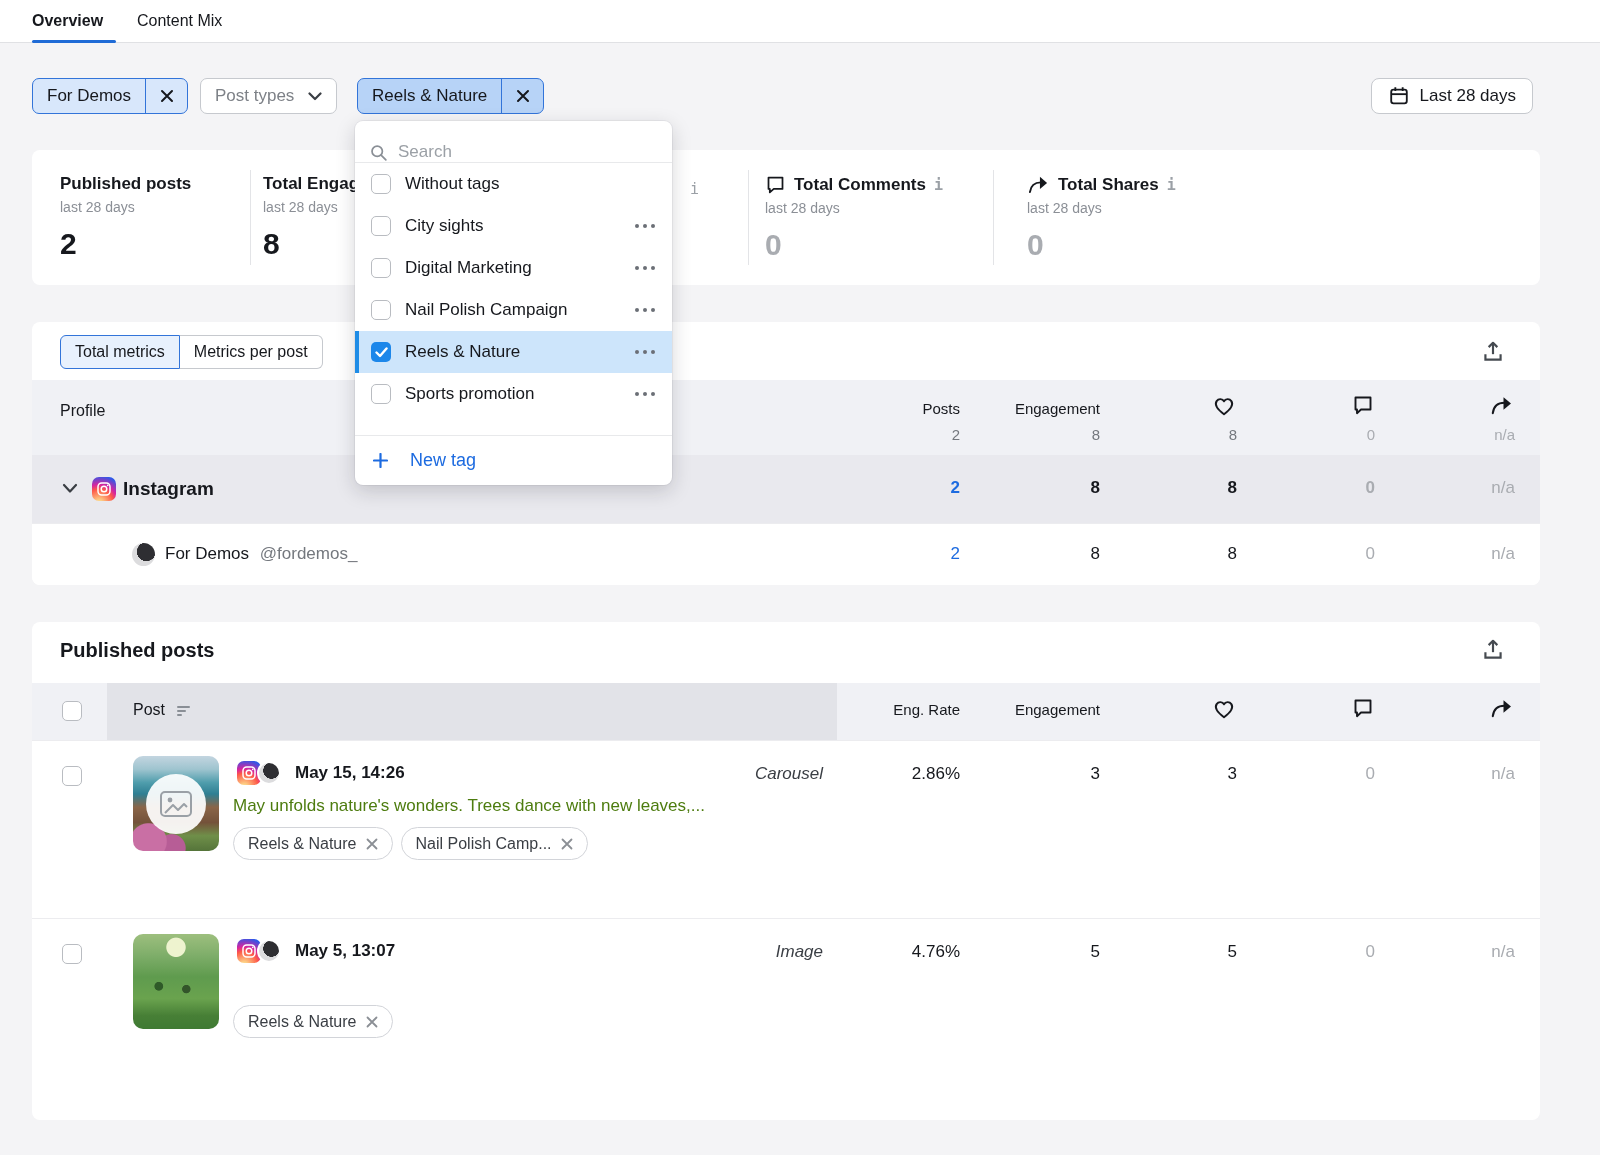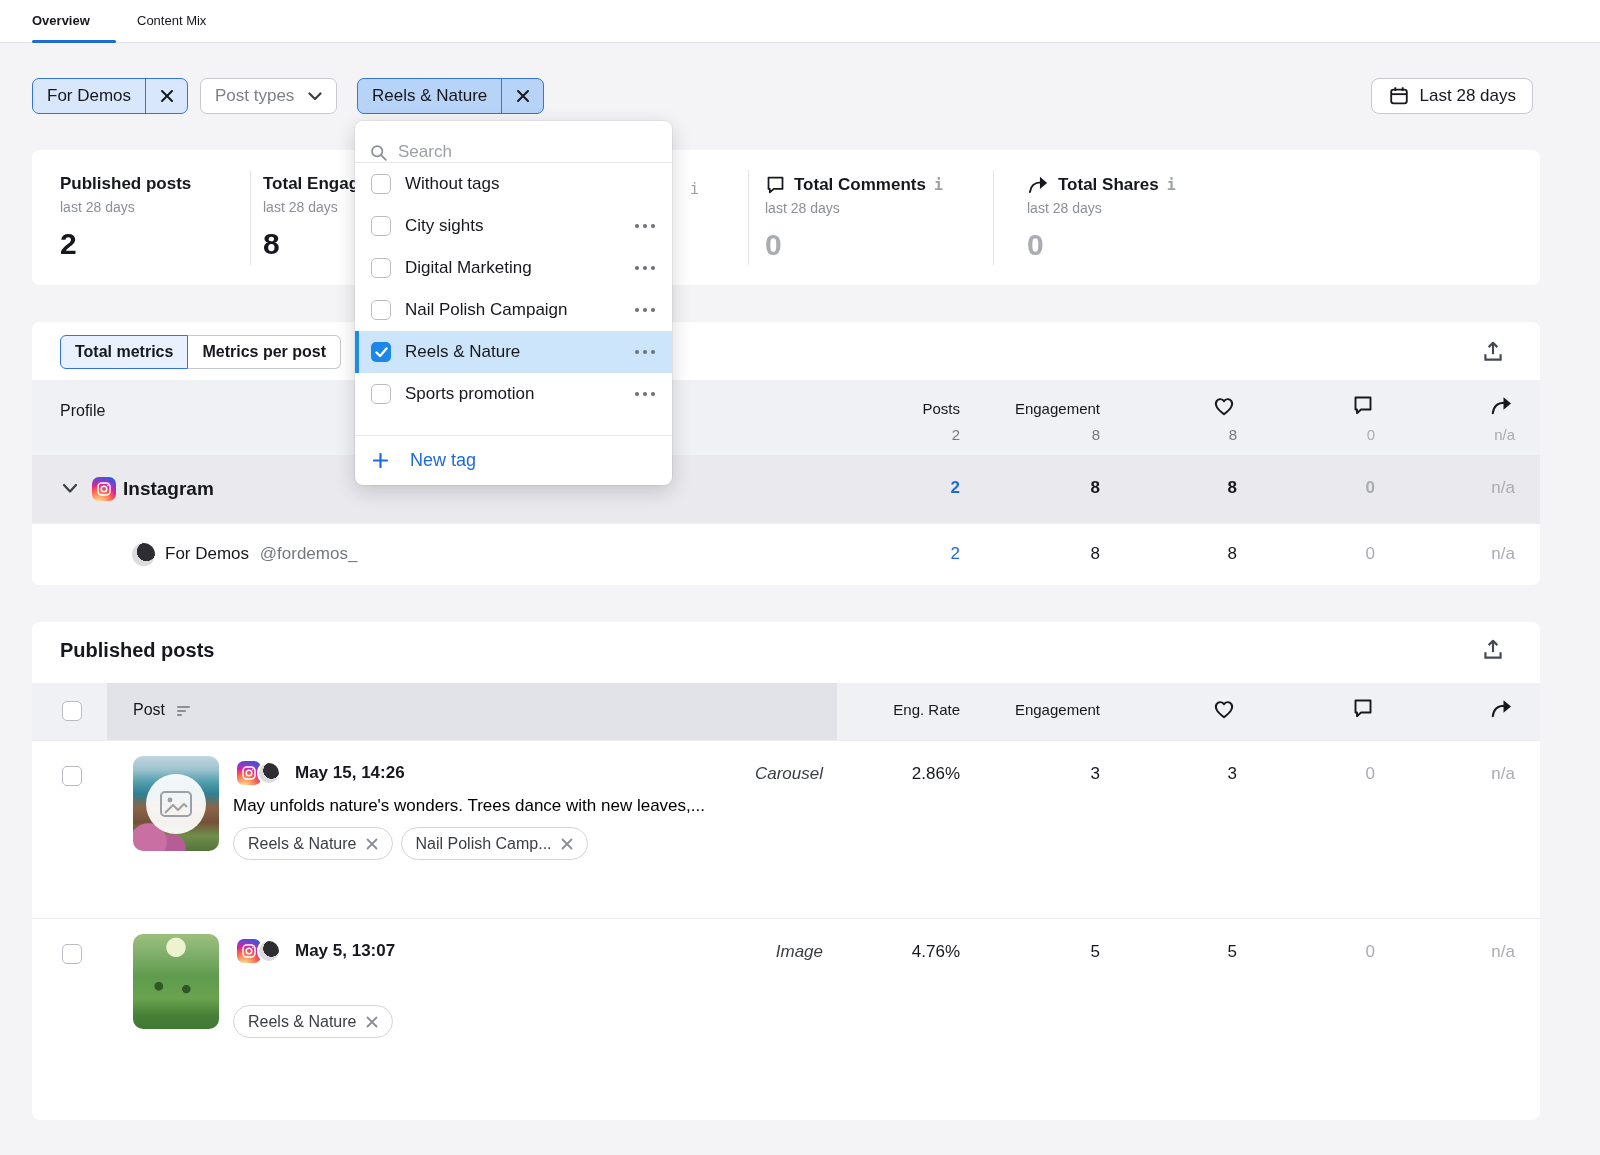--- a/index.html
+++ b/index.html
@@ -4,21 +4,21 @@
 <style>
   * { margin:0; padding:0; box-sizing:border-box; }
   html,body { width:1600px; height:1155px; }
   body { font-family:"Liberation Sans", sans-serif; background:#f4f4f6; color:#16181d; position:relative; overflow:hidden; }
 
   .abs { position:absolute; }
   svg { display:block; }
 
   
   .tabbar { position:absolute; left:0; top:0; width:1600px; height:43px; background:#fff; border-bottom:1px solid #e0e1e4; }
-  .tab { position:absolute; top:0; height:34px; line-height:42px; font-size:13px; cursor:pointer;text-align:center; }
+  .tab { position:absolute; top:0; height:34px; line-height:42px; font-size:16px; cursor:pointer;text-align:center; }
   .tab-active { font-weight:700; }
   .tab-underline { position:absolute; left:32px; top:40px; width:84px; height:3px; border-radius:2px; background:#1f6bd6; }
 
   
   .chip { position:absolute; top:78px; height:36px; border-radius:7px; display:flex; align-items:center; font-size:17px; }
   .chip-blue { background:#d8e7fb; border:1px solid #3274d9; }
   .chip-blue-active { background:#b7d3f7; border:1px solid #3274d9; }
   .chip-plain { background:#fff; border:1px solid #c6c9ce; color:#7d8187; }
   .chip-label { padding:0 14px; white-space:nowrap; }
   .chip-x { width:42px; height:100%; display:flex; align-items:center; justify-content:center; border-left:1px solid #3274d9; cursor:pointer; }
@@ -29,21 +29,21 @@
 
   
   .stat-divider { position:absolute; top:20px; height:95px; width:1px; background:#e3e4e7; }
   .stat-title { font-size:17px; font-weight:700; white-space:nowrap; display:flex; align-items:center; gap:8px; }
   .stat-sub { font-size:14px; color:#8b8f96; margin-top:5px; }
   .stat-value { font-size:30px; font-weight:700; margin-top:12px; }
   .stat-muted { color:#a9acb1; }
   .info-i { color:#9ba0a6; font-family:"DejaVu Sans Mono", monospace; font-style:normal; font-size:15px; cursor:pointer; }
 
   
-  .seg { position:absolute; left:28px; top:13px; display:flex; height:34px; font-size:16px; cursor:pointer;font-weight:bold; }
+  .seg { position:absolute; left:28px; top:13px; display:flex; height:34px; font-size:16px; cursor:pointer; }
   .seg-a { display:flex; align-items:center; padding:0 14px; background:#e8f1fd; border:1px solid #3274d9; border-radius:6px 0 0 6px; }
   .seg-b { display:flex; align-items:center; padding:0 14px; background:#fff; border:1px solid #c6c9ce; border-left:none; border-radius:0 6px 6px 0; }
 
   .export-btn { position:absolute; right:34px; width:26px; height:26px; cursor:pointer; }
 
   
   .cell { position:absolute; width:130px; text-align:right; white-space:nowrap; }
   .c1 { right:580px; } .c2 { right:440px; } .c3 { right:303px; } .c4 { right:165px; } .c5 { right:25px; }
   .cell svg { display:inline-block; }
   .gray { color:#74787e; } .lightgray { color:#a9acb1; } .blue { color:#1d6be0; }
@@ -69,21 +69,21 @@
 
   
   .ph-title { position:absolute; left:28px; top:17px; font-size:20px; font-weight:700; }
   .post-cell-bg { position:absolute; left:75px; top:0; width:730px; height:100%; background:#e2e3e8; }
   .pill { height:33px; border:1px solid #d2d4d9; border-radius:17px; display:inline-flex; align-items:center; gap:9px; padding:0 14px; font-size:16px; color:#3a3e44; background:#fff; }
   .thumb { position:absolute; width:86px; height:95px; border-radius:10px; overflow:hidden; cursor:pointer; }
   .thumb-overlay { position:absolute; left:50%; top:50%; transform:translate(-50%,-50%); width:60px; height:60px; border-radius:50%; background:rgba(255,255,255,.92); display:flex; align-items:center; justify-content:center; }
   .post-meta { position:absolute; display:flex; align-items:center; gap:8px; }
   .post-date { font-size:17px; font-weight:700; margin-left:6px; }
   .post-type { position:absolute; right:717px; font-size:17px; font-style:italic; color:#3a3e44; }
-  .caption { position:absolute; font-size:17px; color:#000000; }
+  .caption { position:absolute; font-size:17px; color:#4d7c0f; }
   .sort-ic { display:inline-block; margin-left:8px; vertical-align:middle; }
 </style>
 </head>
 <body>
 
 <div class="tabbar">
   <div class="tab tab-active" style="left:32px;">Overview</div>
   <div class="tab" style="left:137px;">Content Mix</div>
   <div class="tab-underline"></div>
 </div>

